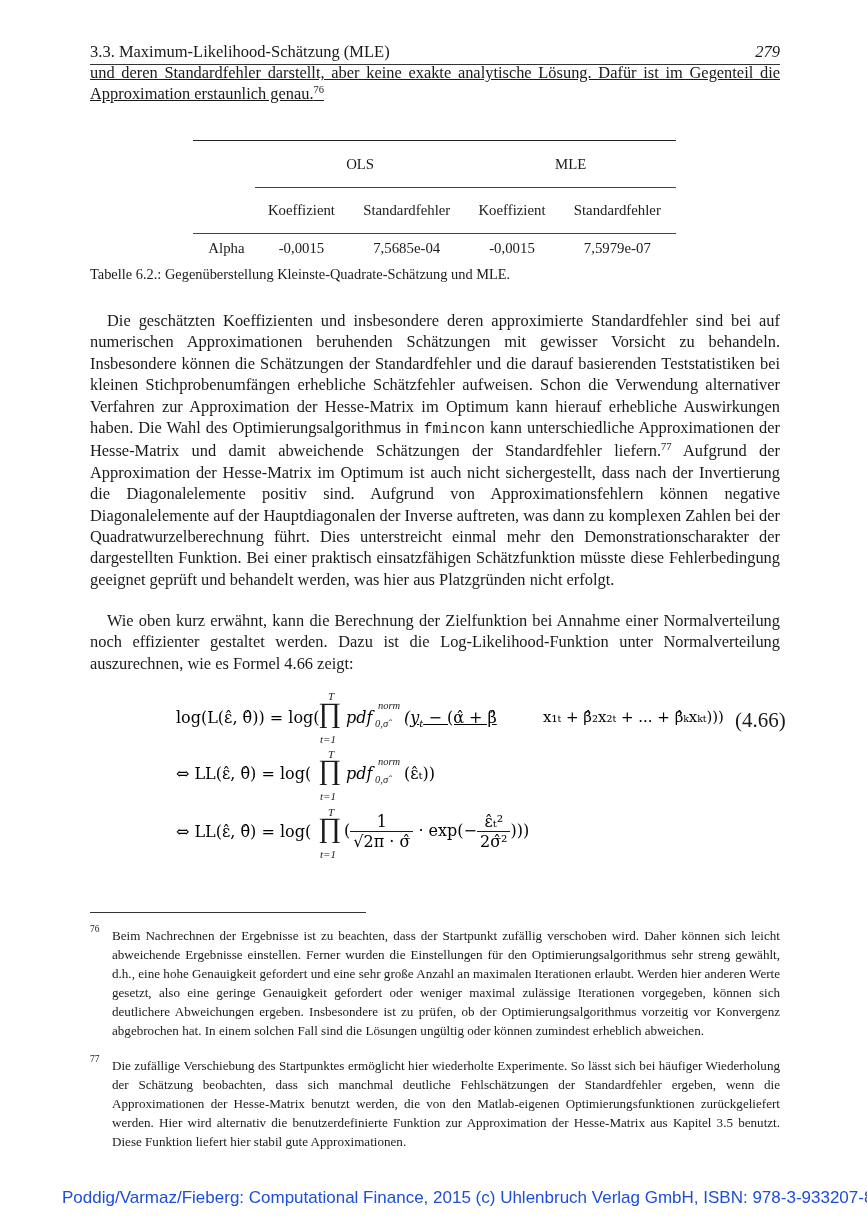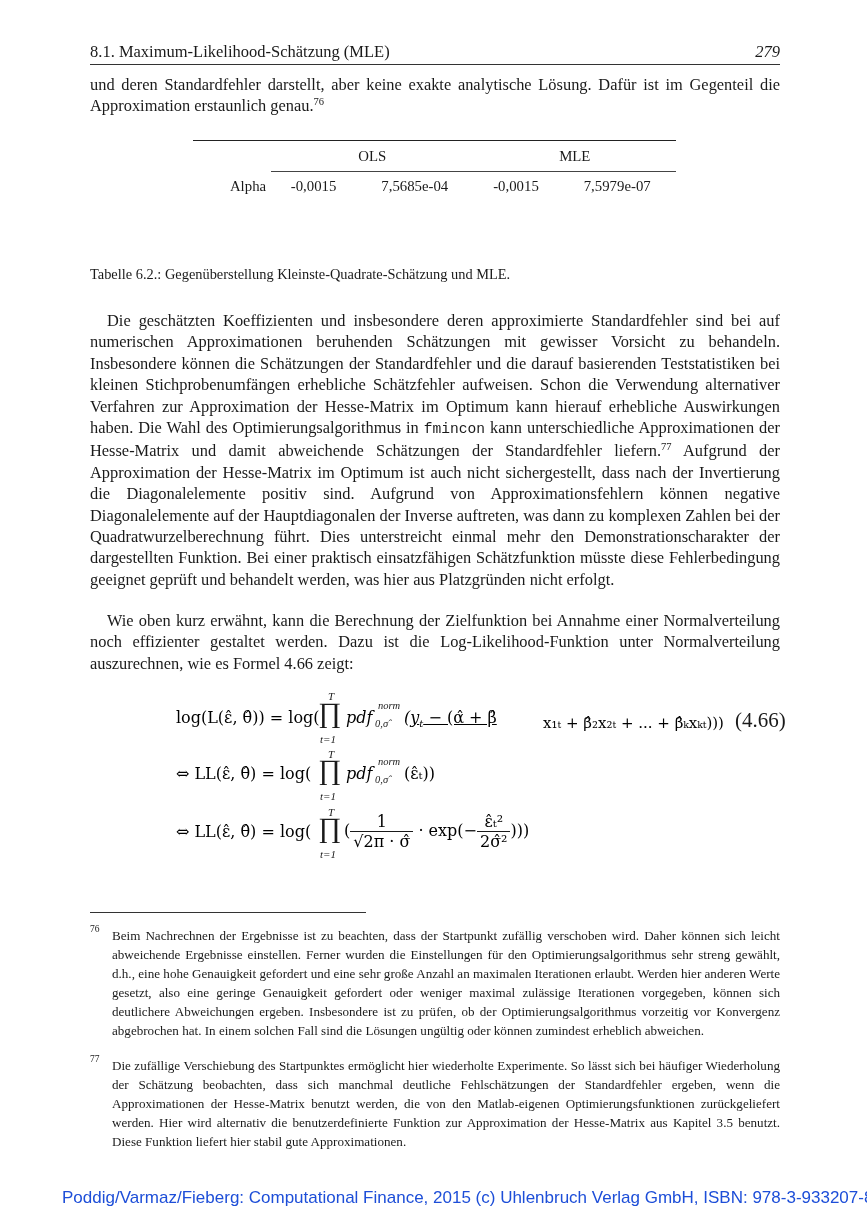--- a/index.html
+++ b/index.html
@@ -10,27 +10,27 @@
             border-bottom: 1px solid #333; font-size: 16.5px; }
   .header .title { position: absolute; left: 0; top: 0; }
   .header .pnum { position: absolute; right: 0; top: 0; font-style: italic; }
   .para { position: absolute; left: 0; width: 690px; font-size: 16.4px; line-height: 21.4px;
           text-align: justify; }
   .para .ind { display: inline-block; width: 17px; }
   sup { font-size: 10.5px; line-height: 0; vertical-align: 6px; }
   .mono { font-family: "Liberation Mono", "DejaVu Sans Mono", monospace; font-size: 14.6px; }
   table.res { position: absolute; left: 103px; top: 140px; width: 483px; border-collapse: collapse;
               font-size: 14.8px; }
-  table.res td, table.res th { font-weight: normal; padding: 0 5px; text-align: center; white-space: nowrap; }
+  table.res td, table.res th { font-weight: normal; padding: 8px 5px; text-align: center; white-space: nowrap; }
   table.res tr.grp th { height: 30px; border-top: 1.6px solid #222; border-bottom: 1px solid #444; }
   table.res tr.grp th.gl { border-bottom: none; }
   table.res tr.sub th { height: 29px; border-bottom: 1px solid #444; }
   table.res tr.r1 td { padding-top: 6px; height: 16px; }
   table.res tr.r2 td { height: 18px; padding-bottom: 4px; border-bottom: 1.6px solid #222; }
-  table.res td.rl { text-align: right; padding-left: 10px; }
+  table.res td.rl { text-align: center; padding-left: 10px; }
   .caption { position: absolute; left: 0; top: 266px; font-size: 14.4px; }
   .eq { position: absolute; font-family: "DejaVu Serif", "Liberation Serif", serif; font-size: 16px; color: #000000; }
   .eq i { font-style: italic; }
   .prod { position: absolute; font-size: 28px; }
   .lim { position: absolute; font-size: 11px; font-style: italic; }
   .eqnum { position: absolute; left: 645px; top: 708px; font-size: 21px; }
   .fnrule { position: absolute; left: 0; top: 912px; width: 276px; border-top: 1px solid #333; }
   .fn { position: absolute; left: 22px; width: 668px; font-size: 13.1px; line-height: 19px; text-align: justify; }
   .fnmark { position: absolute; left: 0; font-size: 9.5px; }
   .watermark { position: absolute; left: 62px; top: 1188px; width: 760px; font-family: "Liberation Sans", "DejaVu Sans", sans-serif;
@@ -38,32 +38,39 @@
   .frac { display: inline-block; vertical-align: middle; text-align: center; }
   .frac .num { display: block; border-bottom: 1px solid #1a1a1a; padding: 0 3px; }
   .frac .den { display: block; padding: 0 3px; }
 </style>
 </head>
 <body>
 
 <div class="page">
 
   <div class="header">
-    <span class="title">8.1.  Maximum-Likelihood-Schätzung (MLE)</span>
+    <span class="title">3.3.  Maximum-Likelihood-Schätzung (MLE)</span>
     <span class="pnum">279</span>
   </div>
 
-  <div class="para" style="top:74px;"><span>und deren Standardfehler darstellt, aber keine exakte analytische Lösung. Dafür ist im Gegenteil die Approximation erstaunlich genau.</span><sup>76</sup></div>
+  <div class="para" style="top:62px;text-decoration:underline;"><span>und deren Standardfehler darstellt, aber keine exakte analytische Lösung. Dafür ist im Gegenteil die Approximation erstaunlich genau.</span><sup>76</sup></div>
 
   <table class="res">
     <tbody>
         <tr class="grp">
       <th class="gl"></th>
       <th colspan="2">OLS</th>
       <th colspan="2">MLE</th>
+    </tr>
+    <tr class="sub">
+      <th></th>
+      <th>Koeffizient</th>
+      <th>Standardfehler</th>
+      <th>Koeffizient</th>
+      <th>Standardfehler</th>
     </tr>
     <tr class="r1">
       <td class="rl">Alpha</td>
       <td>-0,0015</td>
       <td>7,5685e-04</td>
       <td>-0,0015</td>
       <td>7,5979e-07</td>
     </tr>
   </tbody>
     </table>
@@ -77,21 +84,21 @@
   <div>
 
     <span class="eq" style="left:86px; top:708px;">log(L(ε̂, θ̂)) = log(</span>
     <span class="lim" style="left:238px; top:690px;">T</span>
     <span class="prod" style="left:228px; top:697px;">∏</span>
     <span class="lim" style="left:230px; top:733px;">t=1</span>
     <span class="eq" style="left:256px; top:708px;"><i>pdf</i></span>
     <span class="lim" style="left:288px; top:700px; font-size:10.5px;">norm</span>
     <span class="lim" style="left:285px; top:718px; font-size:10.5px;">0,σ̂</span>
     <span class="eq" style="left:314px; top:708px;text-decoration:underline;"><i>(y</i><sub style="font-size:10px;font-style:italic;">t</sub><span> − (α̂ + β̂</span></span>
-    <span class="eq" style="left:453px; top:708px; font-size:15px;margin-top:6px;">x₁ₜ + β̂₂x₂ₜ + ... + β̂ₖxₖₜ)))</span>
+    <span class="eq" style="left:453px; top:708px; font-size:15px;">x₁ₜ + β̂₂x₂ₜ + ... + β̂ₖxₖₜ)))</span>
     <span class="eqnum">(4.66)</span>
 
     <span class="eq" style="left:86px; top:764px;">⇔ LL(ε̂, θ̂) = log(</span>
     <span class="lim" style="left:238px; top:748px;">T</span>
     <span class="prod" style="left:228px; top:754px;">∏</span>
     <span class="lim" style="left:230px; top:790px;">t=1</span>
     <span class="eq" style="left:256px; top:764px;"><i>pdf</i></span>
     <span class="lim" style="left:288px; top:756px; font-size:10.5px;">norm</span>
     <span class="lim" style="left:285px; top:774px; font-size:10.5px;">0,σ̂</span>
     <span class="eq" style="left:314px; top:764px;">(ε̂ₜ))</span>

